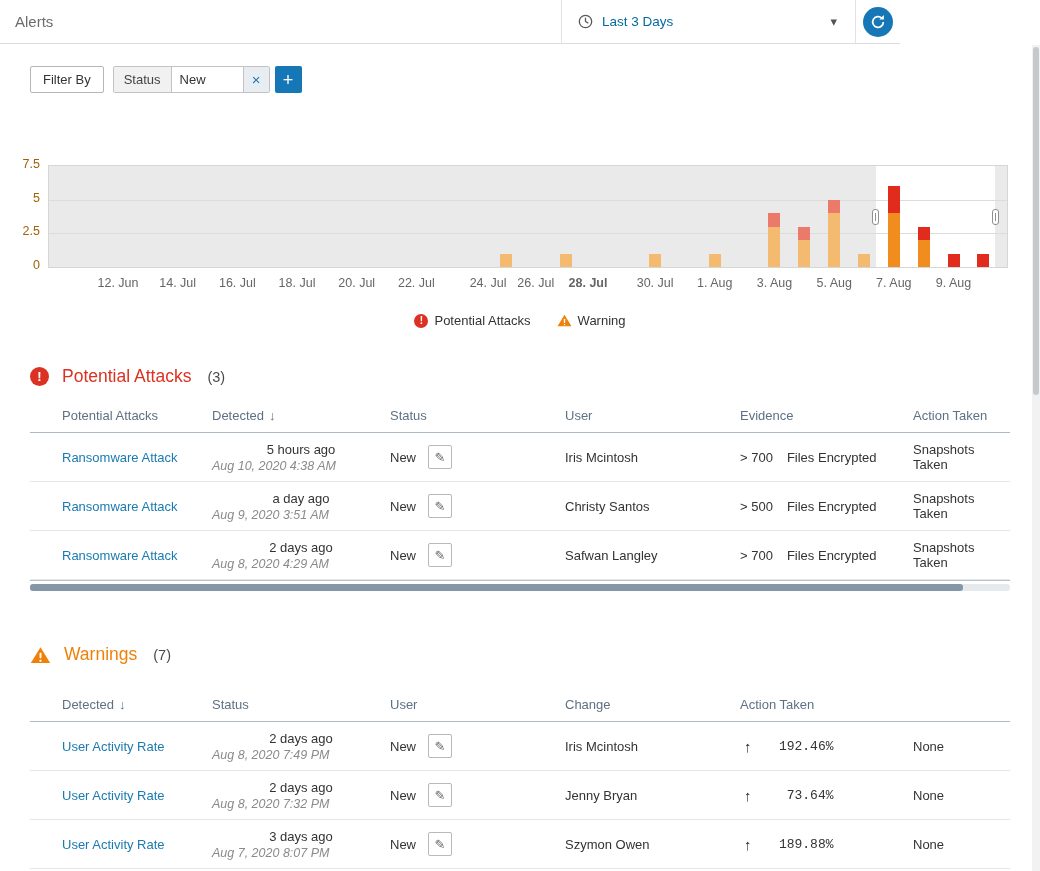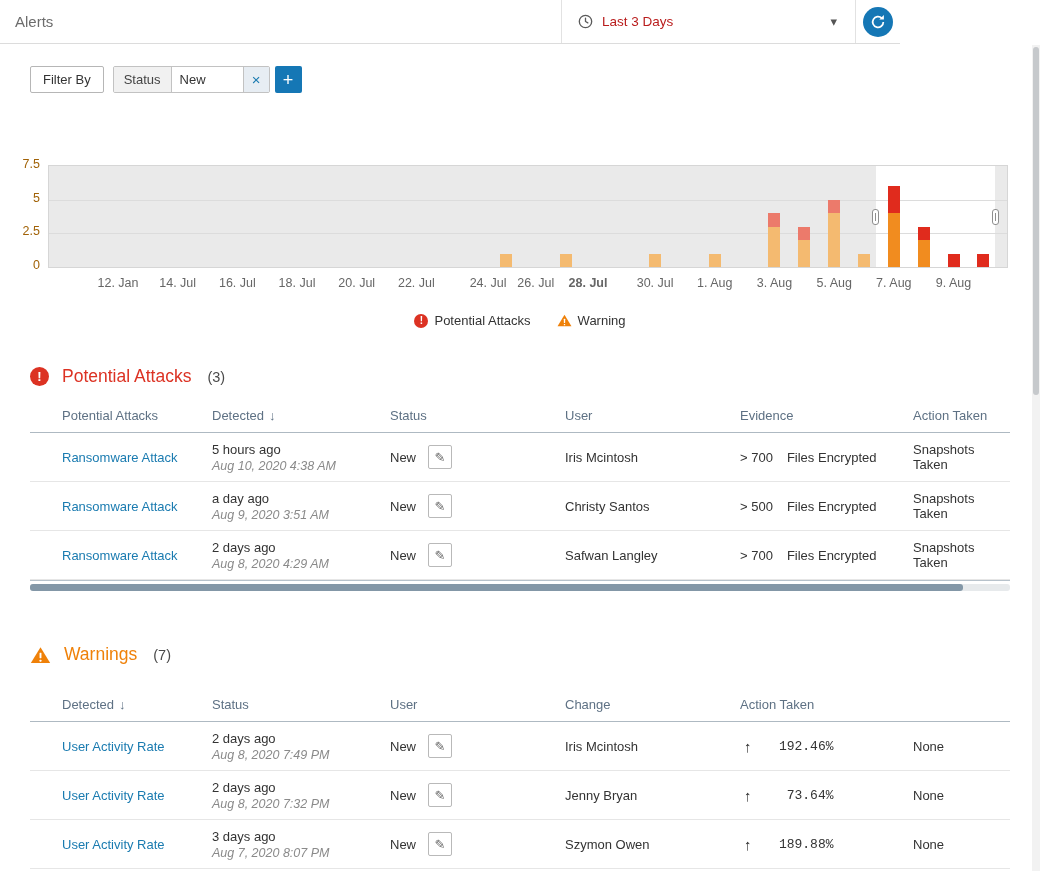--- a/index.html
+++ b/index.html
@@ -10,21 +10,21 @@
     position: relative; overflow: hidden;
   }
   a { text-decoration: none; }
 
   
   .topbar { position: absolute; top: 0; left: 0; width: 900px; height: 44px;
     border-bottom: 1px solid #dcdcdc; display: flex; align-items: stretch; background: #fff; z-index: 5; }
   .app-title { display: flex; align-items: center; padding-left: 15px; font-size: 15px; color: #6c6c6c; flex: 1; }
   .time-range { width: 295px; border-left: 1px solid #e2e2e2; border-right: 1px solid #e2e2e2;
     display: flex; align-items: center; padding: 0 18px 0 16px; gap: 9px; cursor: pointer; background: #fff; }
-  .time-range-label { font-size: 13.5px; color: #b91c1c; }
+  .time-range-label { font-size: 13.5px; color: #0369a1; }
   .caret { margin-left: auto; color: #555; font-size: 13px; }
   .refresh-wrap { width: 44px; display: flex; align-items: center; justify-content: center; }
   .refresh-btn { width: 30px; height: 30px; border-radius: 50%; background: var(--accent, #1577b5);
     border: none; display: flex; align-items: center; justify-content: center; cursor: pointer; }
 
   
   .filterbar { position: absolute; top: 66px; left: 30px; height: 38px; display: flex; gap: 9px; }
   .filter-by { height: 27px; padding: 0 12px; background: #fff; border: 1px solid #b6b6b6; border-radius: 2px;
     font-size: 13px; color: #333; font-family: inherit; cursor: pointer; }
   .chip { display: flex; height: 27px; border: 1px solid #c2c2c2; border-radius: 2px; overflow: hidden; }
@@ -80,21 +80,21 @@
     padding-left: 32px; align-items: center; }
   .thead { align-items: end; padding-bottom: 9px; border-bottom: 1px solid #aeb9c2;
     color: var(--column-header, #5e7184); font-size: 13px; }
   #attacks-table .thead { height: 31px; }
   #warnings-table .thead { height: 42px; }
   .th { display: flex; gap: 5px; align-items: flex-end; }
   .th-wrap { max-width: 80px; line-height: 1.25; }
   .sort { font-size: 13px; }
   .trow { height: 49px; border-bottom: 1px solid #e6e6e6; font-size: 13px; color: #333; }
   .link { color: var(--link, #1a7bb0); font-size: 13px; cursor: pointer; }
-  .detected .rel { display: block; font-size: 13px; color: #333; }
+  .detected .rel { display: block; font-size: 13px; color: #333; text-align: center; }
   .detected .abs { display: block; font-size: 12.5px; color: #8a8a8a; font-style: italic; margin-top: 2px; }
   .status-cell { display: flex; align-items: center; gap: 12px; }
   .pencil-btn { width: 24px; height: 24px; border: 1px solid #b9b9b9; border-radius: 2px; background: #fff;
     color: #666; font-size: 13px; display: flex; align-items: center; justify-content: center; cursor: pointer; }
   .evidence-cell { display: flex; gap: 14px; }
   .change-cell { display: flex; align-items: center; }
   .up-arrow { font-size: 15px; margin-left: 4px; color: #2e2e2e; }
   .pct { width: 82px; text-align: right; font-family: Liberation Mono, monospace; }
 
   
@@ -212,21 +212,21 @@
       <span class="tri small">
         <svg viewBox="0 0 22 19">
             <path d="M11 1.2 21.2 18H.8z" fill="currentColor"></path>
             <rect x="10" y="7" width="2" height="6" rx="0.5" fill="#fff"></rect>
             <rect x="10" y="14.6" width="2" height="2" rx="0.5" fill="#fff"></rect>
           </svg>
       </span>
       <span>Warning</span>
     </div>
   </div>
-<div class="xtick" style="left: 118px;">12. Jan</div>
+<div class="xtick" style="left: 118px;">12. Jun</div>
     <div class="xtick" style="left: 177.68px;">14. Jul</div>
     <div class="xtick" style="left: 237.36px;">16. Jul</div>
     <div class="xtick" style="left: 297.04px;">18. Jul</div>
     <div class="xtick" style="left: 356.72px;">20. Jul</div>
     <div class="xtick" style="left: 416.4px;">22. Jul</div>
     <div class="xtick" style="left: 476.08px; margin-left: 12px;">24. Jul</div>
     <div class="xtick" style="left: 535.76px;">26. Jul</div>
     <div class="xtick" style="left: 588px; font-weight: bold;">28. Jul</div>
     <div class="xtick" style="left: 655.12px;">30. Jul</div>
     <div class="xtick" style="left: 714.8px;">1. Aug</div>

